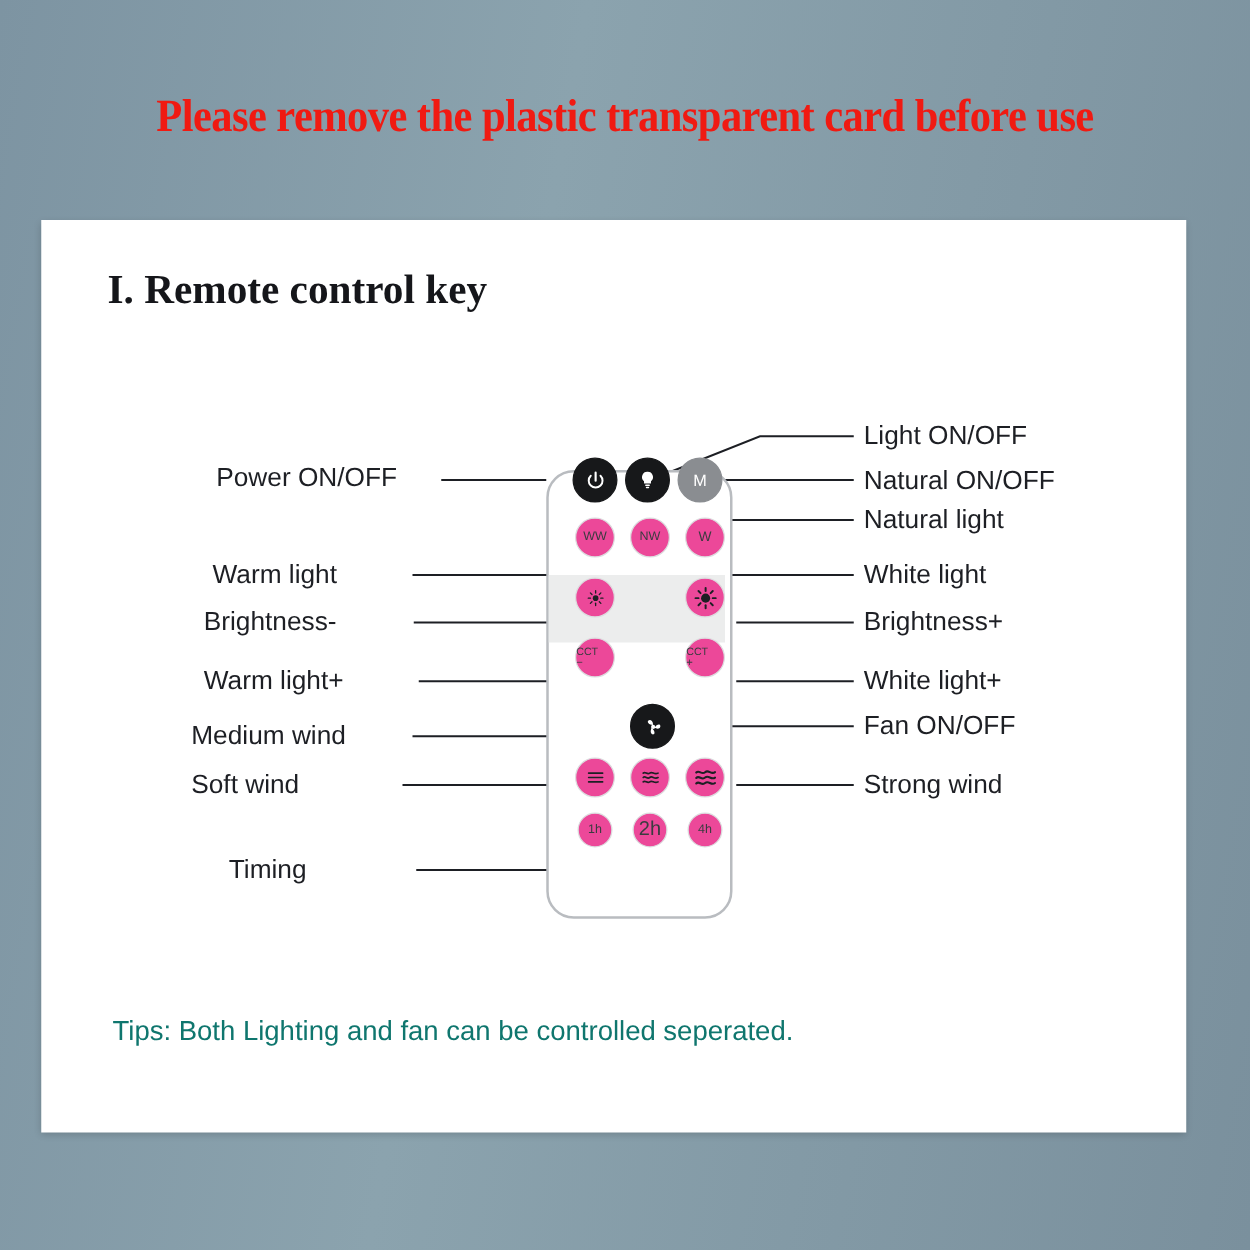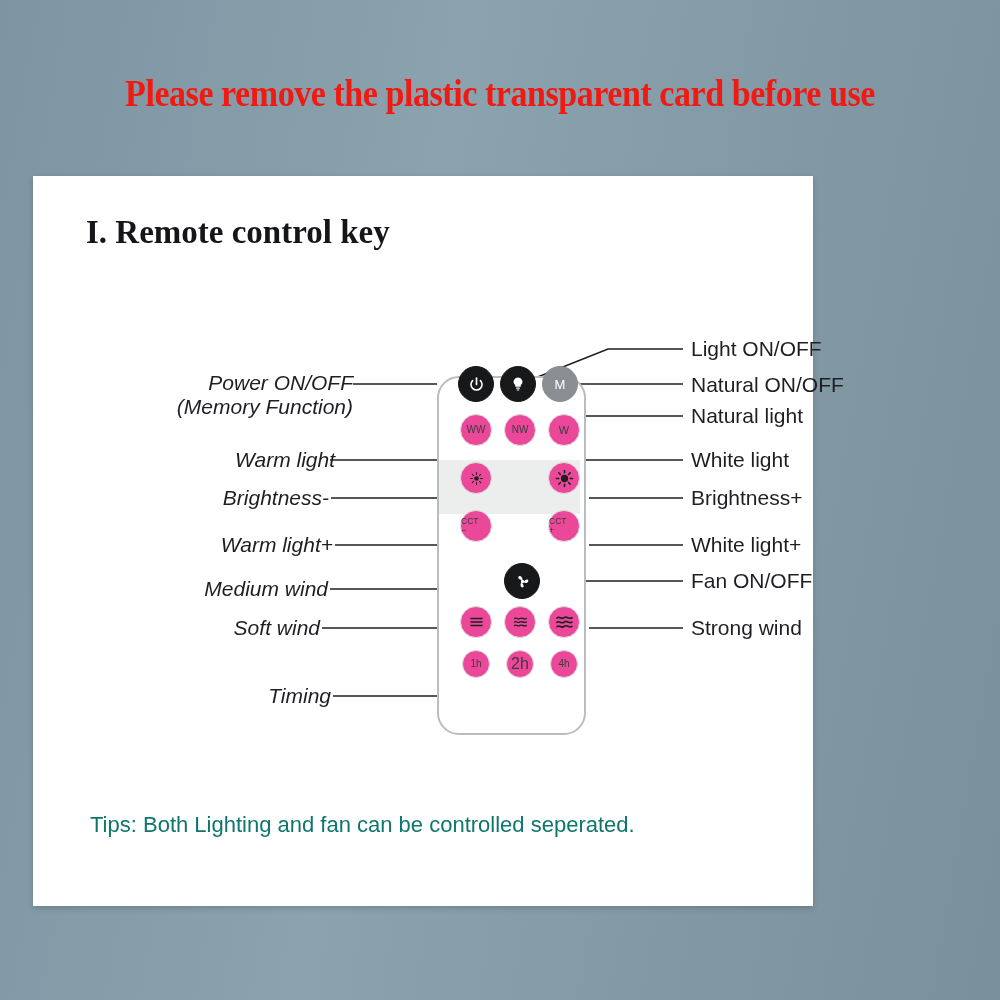--- a/index.html
+++ b/index.html
@@ -29,21 +29,21 @@
     font-size: 37px;
     letter-spacing: -0.5px;
     color: #f01a12;
     transform: scaleX(0.92);
     white-space: nowrap;
   }
   .card {
     position: absolute;
     left: 33px;
     top: 176px;
-    width: 780px;
+    width: 916px;
     height: 730px;
     background: #ffffff;
     box-shadow: 0 2px 6px rgba(0,0,0,0.18);
   }
   .card-title {
     position: absolute;
     left: 53px;
     top: 38px;
     font-family: "Liberation Serif", serif;
     font-weight: bold;
@@ -118,21 +118,21 @@
   }
 
   
   .lbl {
     position: absolute;
     font-size: 21px;
     color: #1d1f24;
     white-space: nowrap;
     font-family: "Liberation Sans", sans-serif;
   }
-  .lbl.r { text-align: right; font-style: italic; }
+  .lbl.r { text-align: left; }
 
   svg.lines {
     position: absolute;
     left: 0; top: 0;
     width: 916px; height: 730px;
     pointer-events: none;
   }
   .ln { stroke: #1d1f24; stroke-width: 1.6; fill: none; }
 </style>
 </head>
@@ -161,21 +161,20 @@
       <path class="ln" d="M540 240 L650 240"></path>
       <path class="ln" d="M540 284 L650 284"></path>
       <path class="ln" d="M556 322 L650 322"></path>
       <path class="ln" d="M556 369 L650 369"></path>
       <path class="ln" d="M510 405 L590 405 L650 405"></path>
       <path class="ln" d="M556 452 L650 452"></path>
     </svg>
 
     <div class="lbl r" style="left:140px; top:195px; width:180px;">
       <div>Power ON/OFF</div>
-      <div>(Memory Function)</div>
     </div>
     <div class="lbl r" style="left:137px; top:272px; width:165px;">Warm light</div>
     <div class="lbl r" style="left:130px; top:310px; width:166px;">Brightness-</div>
     <div class="lbl r" style="left:130px; top:357px; width:170px;">Warm light+</div>
     <div class="lbl r" style="left:120px; top:440px; width:167px;">Soft wind</div>
     <div class="lbl r" style="left:120px; top:401px; width:175px;">Medium wind</div>
     <div class="lbl r" style="left:150px; top:508px; width:148px;">Timing</div>
 
     <div class="lbl" style="left:658px; top:161px;">Light ON/OFF</div>
     <div class="lbl" style="left:658px; top:197px;">Natural ON/OFF</div>

